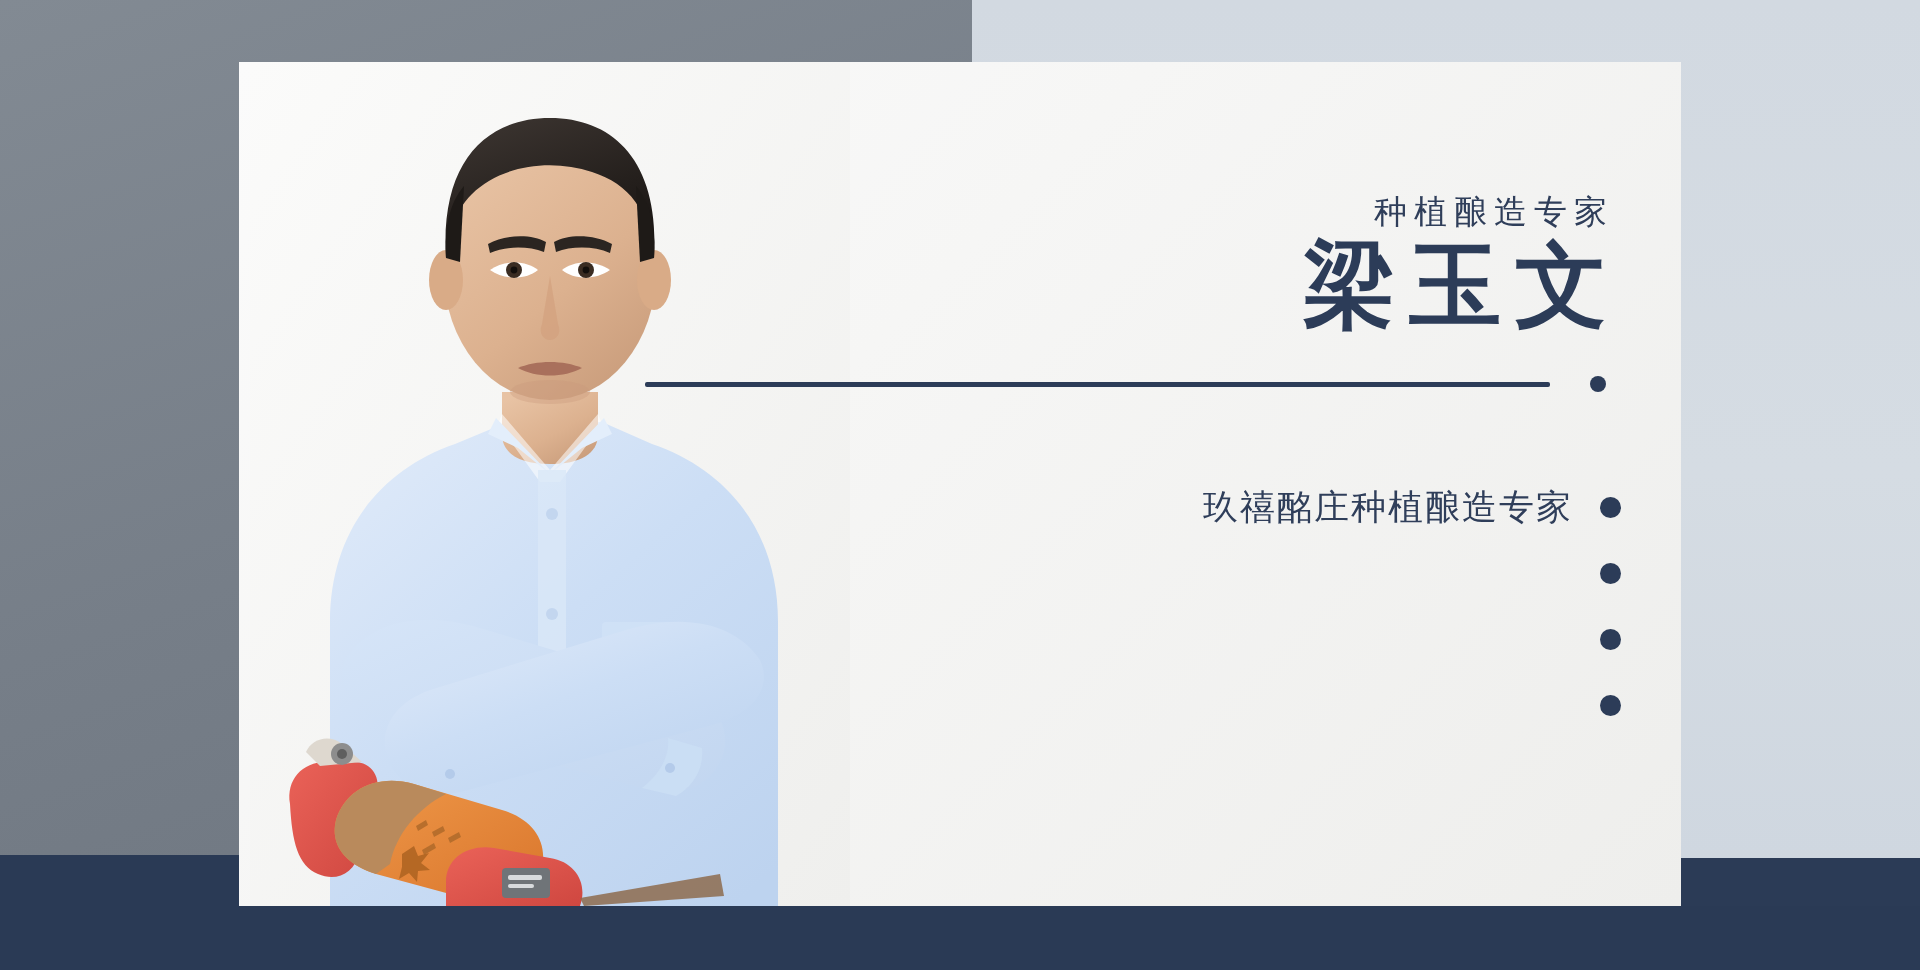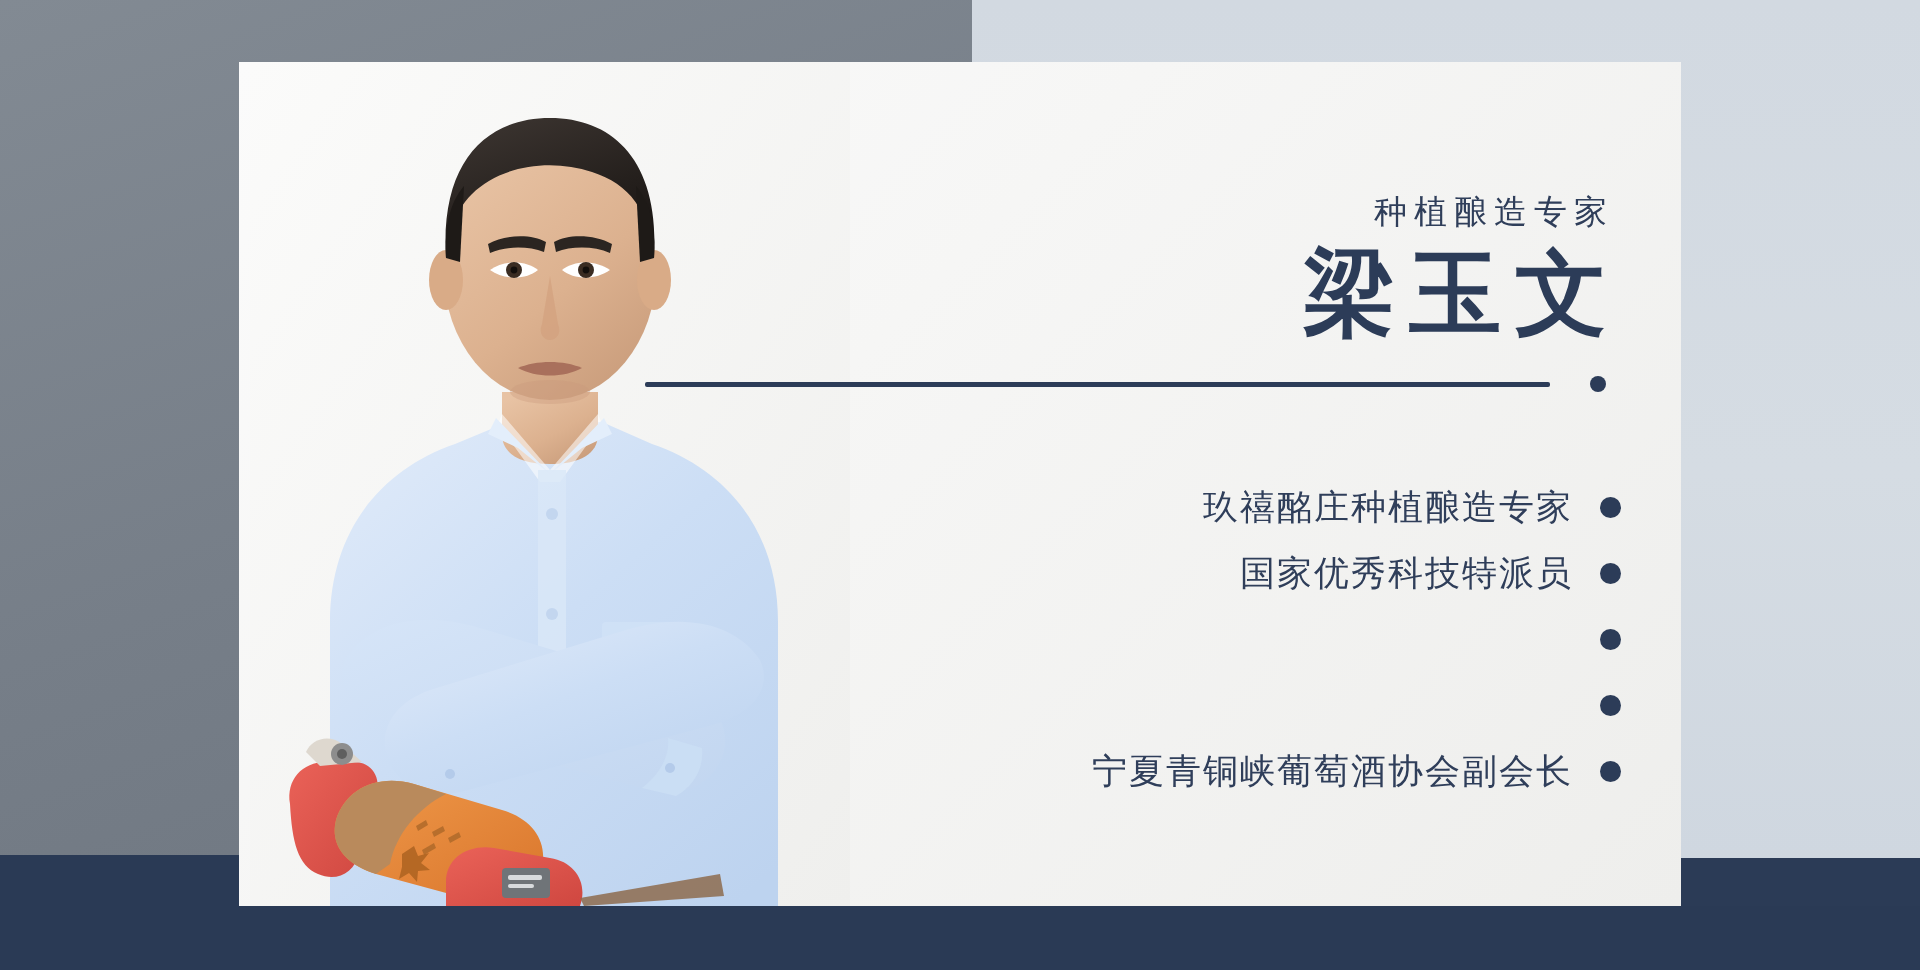--- a/index.html
+++ b/index.html
@@ -54,21 +54,21 @@
   .subtitle{
     position:absolute;right:67px;top:128px;
     font-size:33px;letter-spacing:7px;color:#2f3e5a;
     font-family:"Liberation Sans","DejaVu Sans",sans-serif;
     white-space:nowrap;font-weight:400;
     text-indent:0;
   }
   .name{
     position:absolute;right:60px;top:185px;
     font-size:92px;line-height:1.0;letter-spacing:14px;color:#2c3c58;
-    font-family:Liberation Sans, sans-serif;
+    font-family:Liberation Mono, monospace;
     font-weight:700;white-space:nowrap;
   }
   .divider{
     position:absolute;left:-55px;top:320px;width:905px;height:5px;
     background:#2c3c58;border-radius:2px;
   }
   .divider-dot{
     position:absolute;left:890px;top:314px;width:16px;height:16px;
     border-radius:50%;background:#2c3c58;
   }
@@ -244,34 +244,29 @@
     <div class="divider"></div>
     <div class="divider-dot"></div>
 
     <div class="creds">
 
       <div class="cred-row">
         <span class="cred-label">玖禧酩庄种植酿造专家</span>
         <span class="cred-dot"></span>
       </div>
 
-      <div class="cred-row">
-        <span class="cred-label">国家优秀科技特派员</span>
-        <span class="cred-dot"></span>
-      </div>
-
-      <div class="cred-row">
-        <span class="cred-dot"></span>
-      </div>
-
-      <div class="cred-row">
-        <span class="cred-dot"></span>
-      </div>
-
-      <div class="cred-row">
-        <span class="cred-label">宁夏青铜峡葡萄酒协会副会长</span>
+
+      <div class="cred-row">
+        <span class="cred-dot"></span>
+      </div>
+
+      <div class="cred-row">
+        <span class="cred-dot"></span>
+      </div>
+
+      <div class="cred-row">
         <span class="cred-dot"></span>
       </div>
 
     </div>
   </div>
 
 </div>
 
 </body></html>

